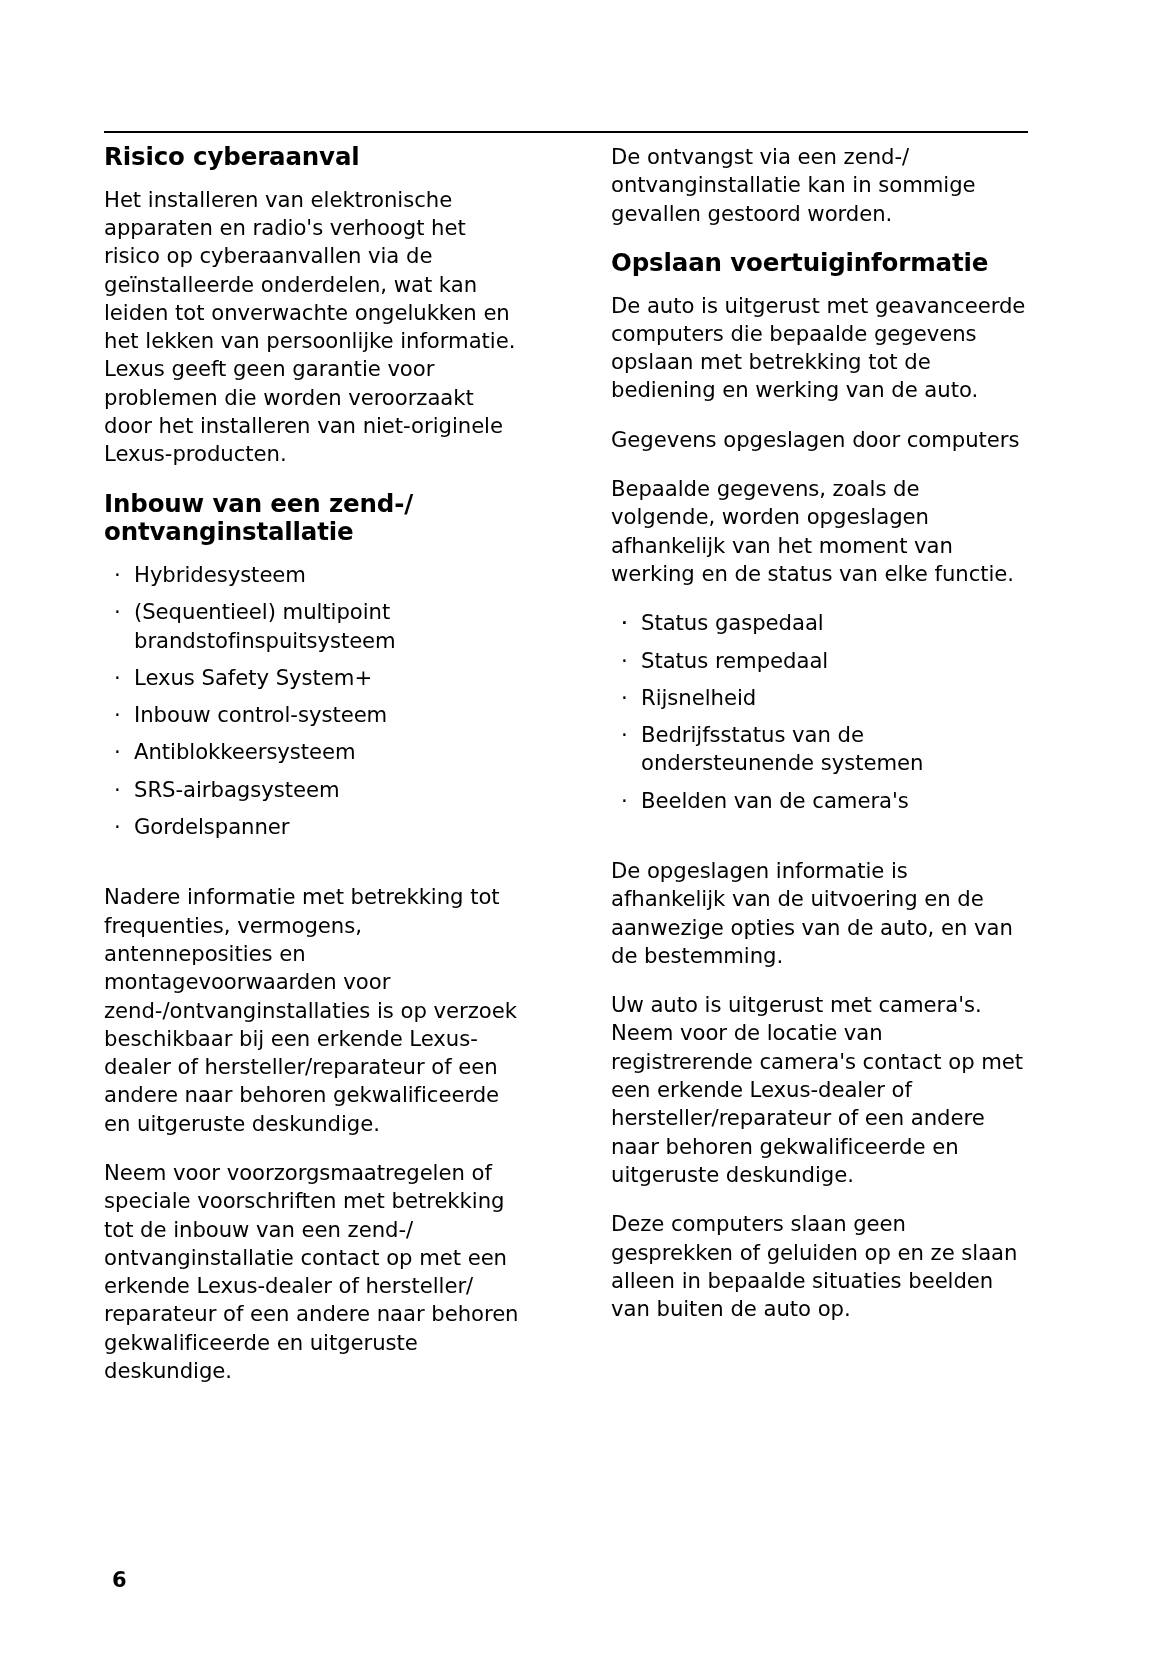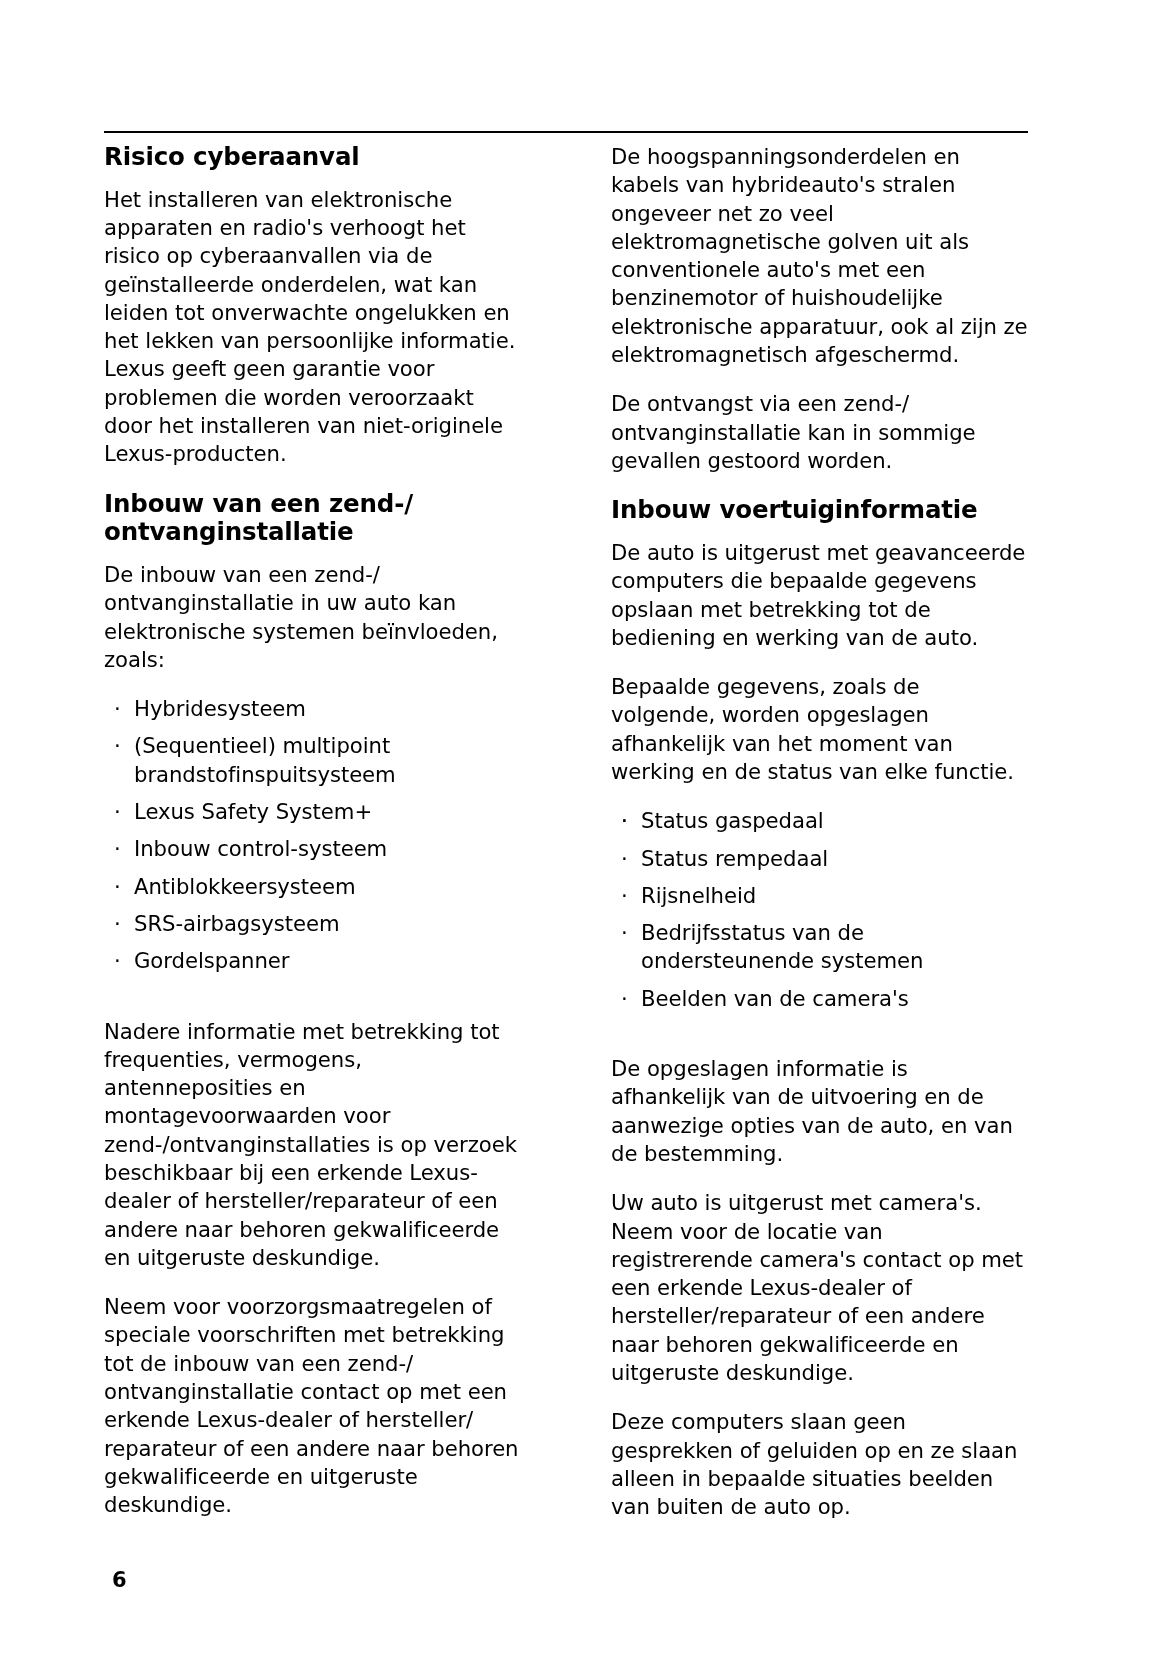--- a/index.html
+++ b/index.html
@@ -115,21 +115,20 @@
 
     <div class="col">
 
       <div class="block">
         <h2 class="heading">Risico cyberaanval</h2>
         <p class="para">Het installeren van elektronische apparaten en radio's verhoogt het risico op cyberaanvallen via de geïnstalleerde onderdelen, wat kan leiden tot onverwachte ongelukken en het lekken van persoonlijke informatie. Lexus geeft geen garantie voor problemen die worden veroorzaakt door het installeren van niet-originele Lexus-producten.</p>
       </div>
 
       <div class="block">
         <h2 class="heading">Inbouw van een zend-/ ontvanginstallatie</h2>
-        <p class="para">De inbouw van een zend-/ ontvanginstallatie in uw auto kan elektronische systemen beïnvloeden, zoals:</p>
 
         <ul class="bullets">
           <li><span class="bullet-dot">·</span><span>Hybridesysteem</span></li>
           <li><span class="bullet-dot">·</span><span>(Sequentieel) multipoint brandstofinspuitsysteem</span></li>
           <li><span class="bullet-dot">·</span><span>Lexus Safety System+</span></li>
           <li><span class="bullet-dot">·</span><span>Inbouw control-systeem</span></li>
           <li><span class="bullet-dot">·</span><span>Antiblokkeersysteem</span></li>
           <li><span class="bullet-dot">·</span><span>SRS-airbagsysteem</span></li>
           <li><span class="bullet-dot">·</span><span>Gordelspanner</span></li>
         </ul>
@@ -138,27 +137,27 @@
 
         <p class="para">Nadere informatie met betrekking tot frequenties, vermogens, antenneposities en montagevoorwaarden voor zend-/ontvanginstallaties is op verzoek beschikbaar bij een erkende Lexus-dealer of hersteller/reparateur of een andere naar behoren gekwalificeerde en uitgeruste deskundige.</p>
         <p class="para">Neem voor voorzorgsmaatregelen of speciale voorschriften met betrekking tot de inbouw van een zend-/ ontvanginstallatie contact op met een erkende Lexus-dealer of hersteller/ reparateur of een andere naar behoren gekwalificeerde en uitgeruste deskundige.</p>
       </div>
 
     </div>
 
     <div class="col">
 
       <div class="block">
-        <p class="para">De hoogspanningsonderdelen en kabels van hybrideauto's stralen ongeveer net zo veel elektromagnetische golven uit als conventionele auto's met een benzinemotor of huishoudelijke elektronische apparatuur, ook al zijn ze elektromagnetisch afgeschermd.</p>
         <p class="para">De ontvangst via een zend-/ ontvanginstallatie kan in sommige gevallen gestoord worden.</p>
       </div>
 
       <div class="block">
-        <h2 class="heading">Inbouw voertuiginformatie</h2>
+        <h2 class="heading">Opslaan voertuiginformatie</h2>
         <p class="para">De auto is uitgerust met geavanceerde computers die bepaalde gegevens opslaan met betrekking tot de bediening en werking van de auto.</p>
+        <p class="para">Gegevens opgeslagen door computers</p>
         <p class="para">Bepaalde gegevens, zoals de volgende, worden opgeslagen afhankelijk van het moment van werking en de status van elke functie.</p>
 
         <ul class="bullets">
           <li><span class="bullet-dot">·</span></li>
           <li><span class="bullet-dot">·</span><span>Status gaspedaal</span></li>
           <li><span class="bullet-dot">·</span><span>Status rempedaal</span></li>
           <li><span class="bullet-dot">·</span><span>Rijsnelheid</span></li>
           <li><span class="bullet-dot">·</span><span>Bedrijfsstatus van de ondersteunende systemen</span></li>
           <li><span class="bullet-dot">·</span><span>Beelden van de camera's</span></li>
         </ul>

